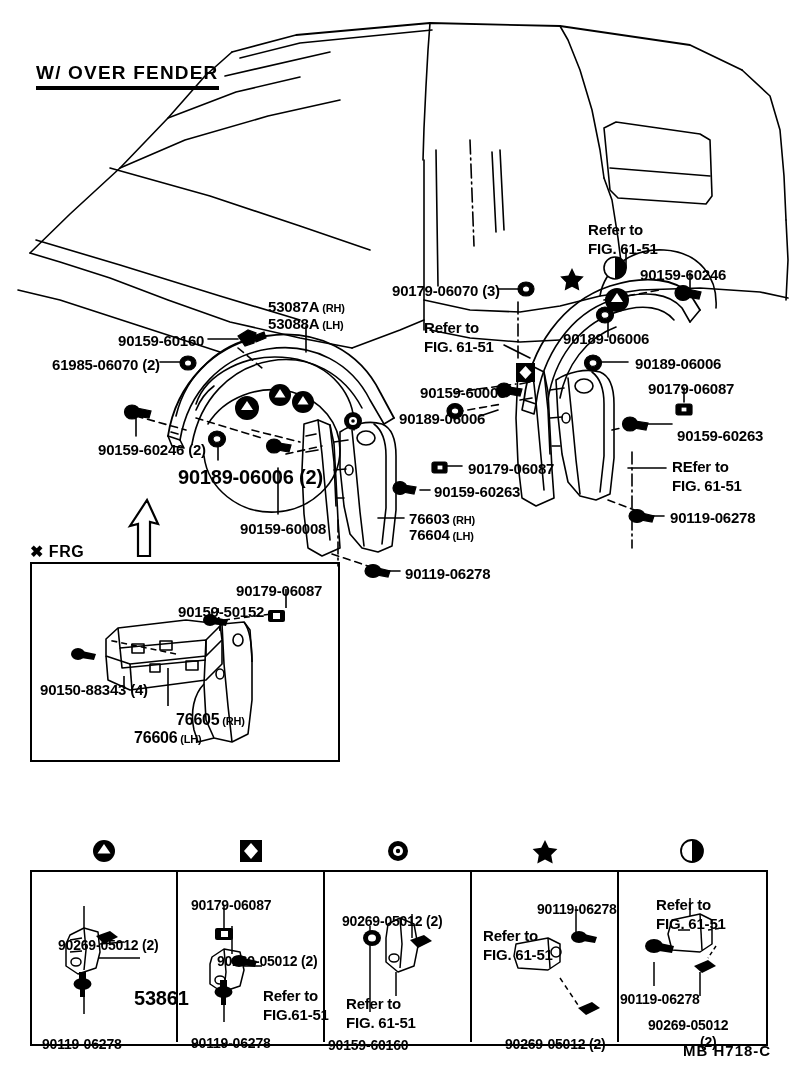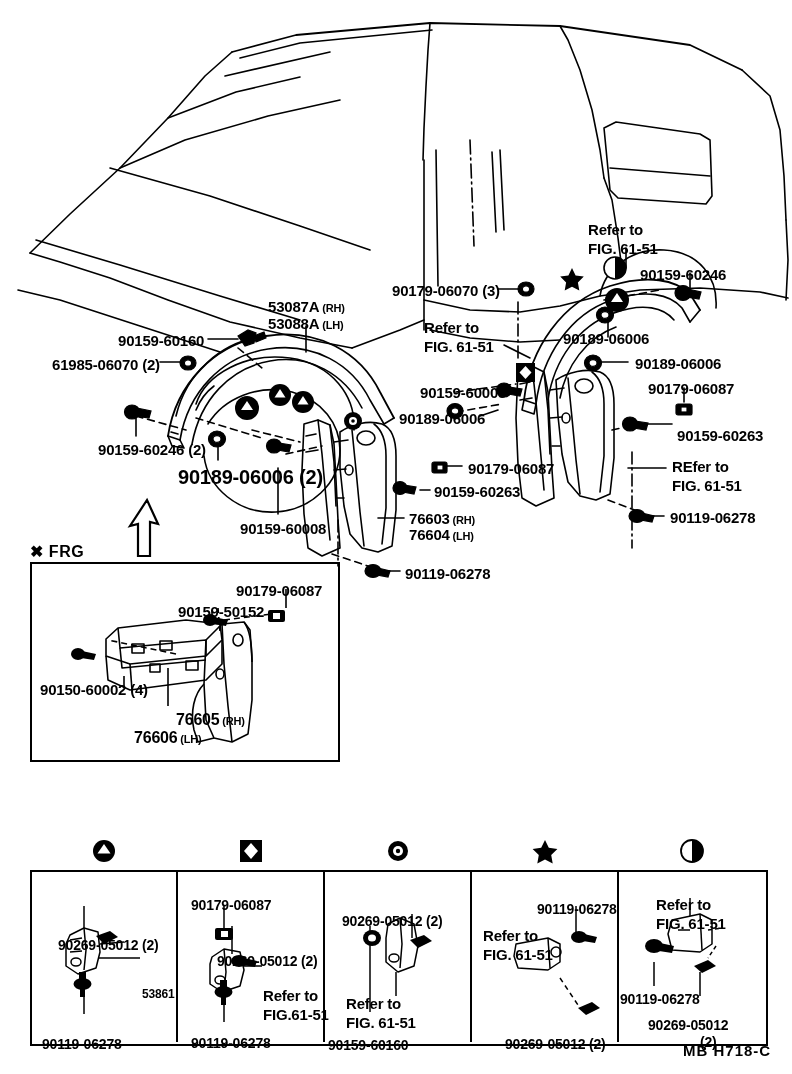--- a/index.html
+++ b/index.html
@@ -456,20 +456,21 @@
       <g transform="translate(646,938)">
           <ellipse cx="8" cy="8" rx="9" ry="7" fill="#000"></ellipse>
           <path d="M14,5 l14,3 l-2,7 l-13,-2 Z" fill="#000"></path>
         </g>
       <g transform="translate(694,958)">
           <path d="M0,8 l14,-6 l8,6 l-14,7 Z" fill="#000"></path>
         </g>
     </g>
   </svg>
 
+  <div class="title">W/ OVER FENDER</div>
 
   <div class="frgtag">
     <span>✖</span>
     <span>FRG</span>
   </div>
 
   <div class="mbcode">MB  H718-C</div>
 
   <div id="main-labels">
       <div class="lbl" style="left: 118px; top: 333px; font-size: 15px;"><span>90159-60160</span></div>
@@ -496,21 +497,21 @@
       <div class="lbl" style="left: 409px; top: 511px; font-size: 15px;"><span>76603</span><span class="sub"> (RH)</span></div>
       <div class="lbl" style="left: 409px; top: 527px; font-size: 15px;"><span>76604</span><span class="sub"> (LH)</span></div>
       <div class="lbl" style="left: 405px; top: 566px; font-size: 15px;"><span>90119-06278</span></div>
       <div class="lbl" style="left: 672px; top: 459px; font-size: 15px;"><span>REfer to</span></div>
       <div class="lbl" style="left: 672px; top: 478px; font-size: 15px;"><span>FIG. 61-51</span></div>
       <div class="lbl" style="left: 670px; top: 510px; font-size: 15px;"><span>90119-06278</span></div>
     </div>
   <div id="inset-labels">
       <div class="lbl" style="left: 236px; top: 583px; font-size: 15px;"><span>90179-06087</span></div>
       <div class="lbl" style="left: 178px; top: 604px; font-size: 15px;"><span>90159-50152</span></div>
-      <div class="lbl" style="left: 40px; top: 682px; font-size: 15px;"><span>90150-60002 (4)</span></div>
+      <div class="lbl" style="left: 40px; top: 682px; font-size: 15px;"><span>90150-88343 (4)</span></div>
       <div class="lbl" style="left: 134px; top: 711px; font-size: 16px; margin-left: 42px;"><span>76605</span><span class="sub"> (RH)</span></div>
       <div class="lbl" style="left: 134px; top: 729px; font-size: 16px;"><span>76606</span><span class="sub"> (LH)</span></div>
     </div>
   <div id="legend-symbols">
       <div class="symwrap" style="left: 90.5px; top: 838px; width: 26px; height: 26px;">
         <svg width="26" height="26" viewBox="0 0 26 26">
           <circle cx="13" cy="13" r="11" fill="#000"></circle>
           <path d="M13,6 l6.5,9.5 h-13 Z" fill="#fff"></path>
         </svg>
       </div>
@@ -534,21 +535,21 @@
       </div>
       <div class="symwrap" style="left: 678.5px; top: 838px; width: 26px; height: 26px;">
         <svg width="26" height="26" viewBox="0 0 26 26">
           <circle cx="13" cy="13" r="11" fill="#fff" stroke="#000" stroke-width="1.8"></circle>
           <path d="M13,2 A11,11 0 0 1 13,24 Z" fill="#000"></path>
         </svg>
       </div>
     </div>
   <div id="legend-labels">
       <div class="lbl" style="left: 58px; top: 938px; font-size: 14px;"><span>90269-05012 (2)</span></div>
-      <div class="lbl" style="left: 142px; top: 988px; font-size: 12px; text-align: center;"><span>53861</span></div>
+      <div class="lbl" style="left: 134px; top: 988px; font-size: 20px; text-align: center;"><span>53861</span></div>
       <div class="lbl" style="left: 42px; top: 1037px; font-size: 14px;"><span>90119-06278</span></div>
       <div class="lbl" style="left: 191px; top: 898px; font-size: 14px;"><span>90179-06087</span></div>
       <div class="lbl" style="left: 217px; top: 954px; font-size: 14px;"><span>90269-05012 (2)</span></div>
       <div class="lbl" style="left: 263px; top: 988px; font-size: 15px;"><span>Refer to</span></div>
       <div class="lbl" style="left: 263px; top: 1007px; font-size: 15px;"><span>FIG.61-51</span></div>
       <div class="lbl" style="left: 191px; top: 1036px; font-size: 14px;"><span>90119-06278</span></div>
       <div class="lbl" style="left: 342px; top: 914px; font-size: 14px;"><span>90269-05012 (2)</span></div>
       <div class="lbl" style="left: 346px; top: 996px; font-size: 15px;"><span>Refer to</span></div>
       <div class="lbl" style="left: 346px; top: 1015px; font-size: 15px;"><span>FIG. 61-51</span></div>
       <div class="lbl" style="left: 328px; top: 1038px; font-size: 14px;"><span>90159-60160</span></div>

